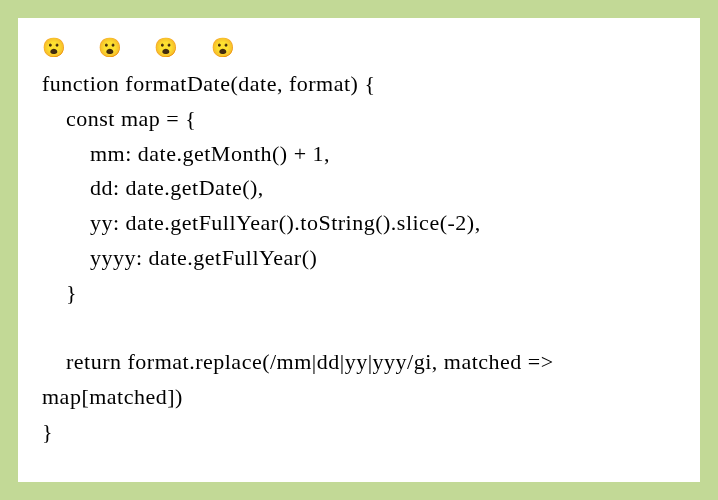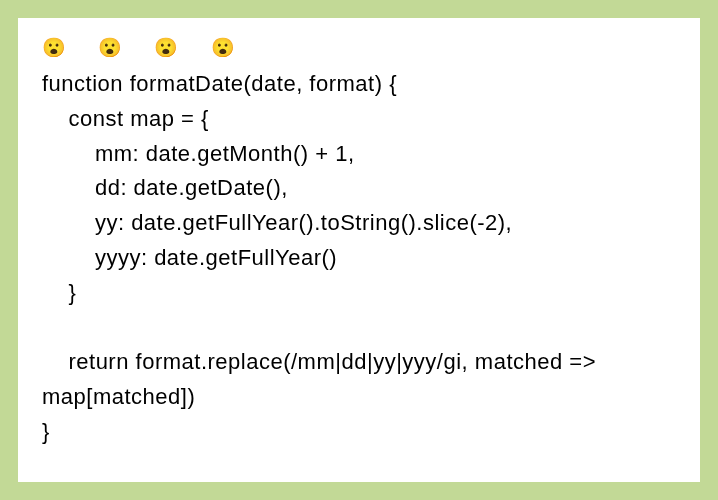--- a/index.html
+++ b/index.html
@@ -20,21 +20,21 @@
       background: #ffffff;
       padding: 18px 24px;
       overflow: hidden;
     }
     .emoji-row {
       margin-bottom: 8px;
       font-size: 19px;
       letter-spacing: 14px;
     }
     .code-block {
-      font-family: Liberation Sans, sans-serif;
+      font-family: Liberation Serif, serif;
       font-size: 22px;
       line-height: 1.58;
       color: #000000;
       white-space: pre-wrap;
       word-wrap: break-word;
       letter-spacing: 0.5px;
     }
   </style>
 </head>
 <body>

